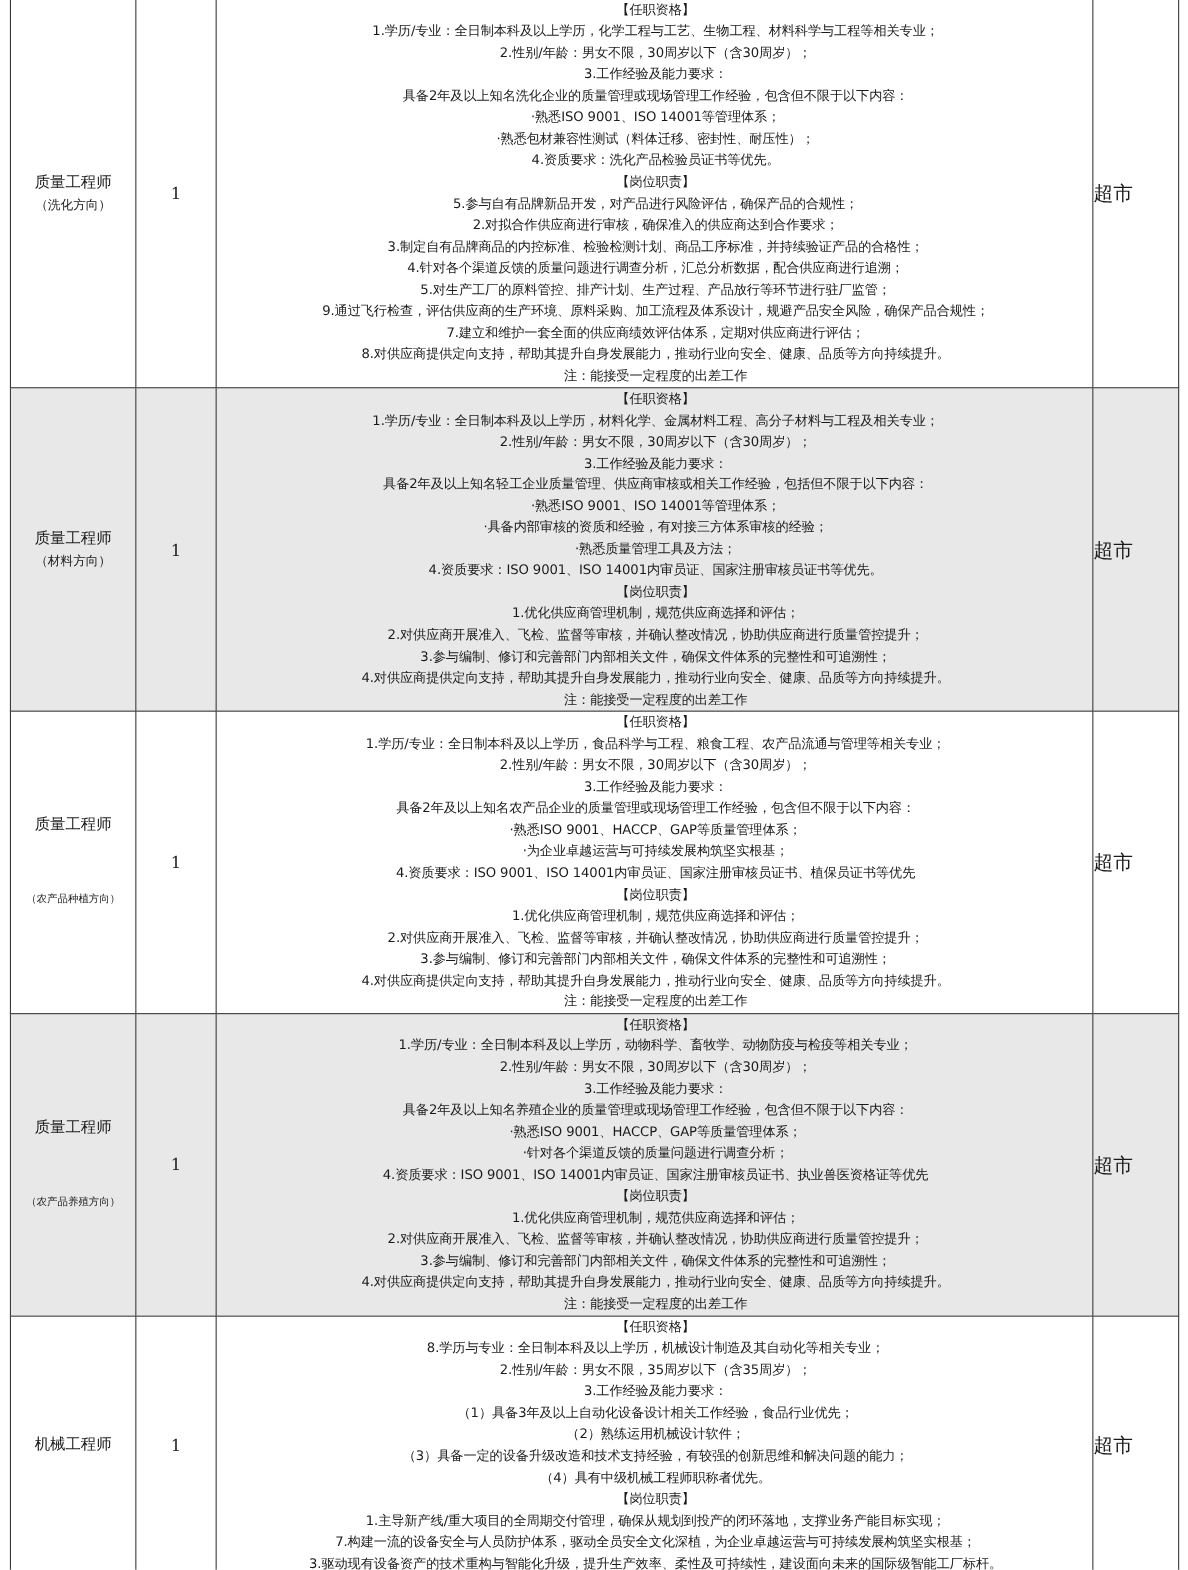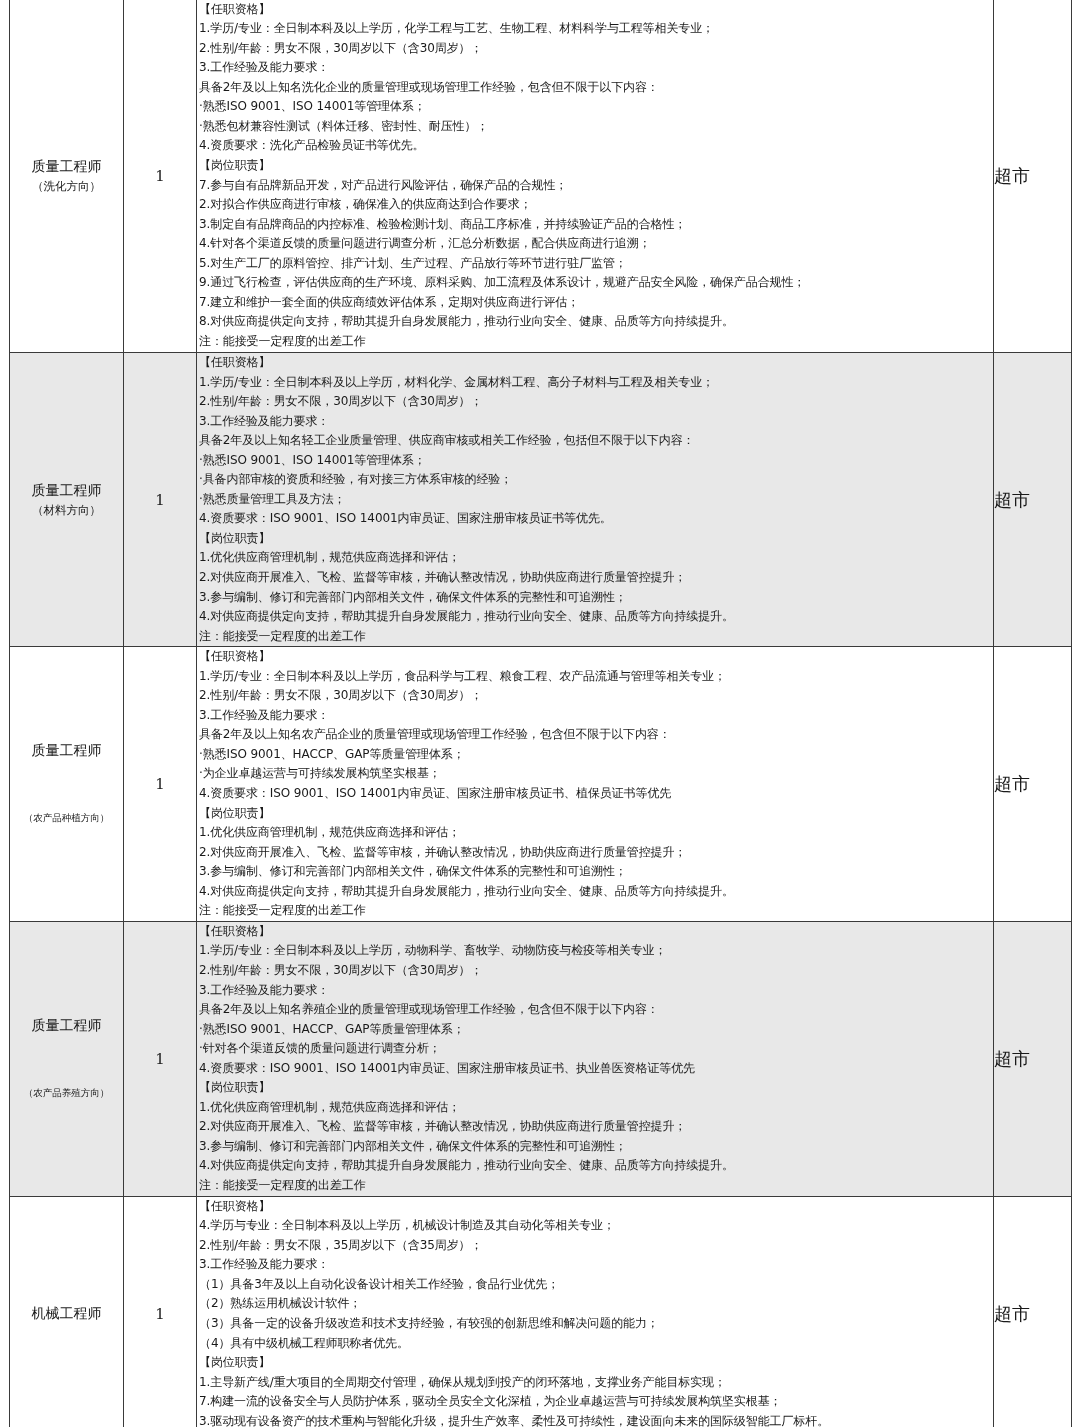--- a/index.html
+++ b/index.html
@@ -4,21 +4,21 @@
 <style>
   html, body { margin: 0; padding: 0; background: #ffffff; }
   body { width: 1080px; height: 1427px; overflow: hidden; position: relative;
          font-family: "DejaVu Sans", "Liberation Sans", sans-serif; color: #1a1a1a; }
   #tbl { position: absolute; left: 9px; top: -2px; width: 1062px; border-collapse: collapse; table-layout: fixed; }
   #tbl td { border: 1.5px solid #3a3a3a; vertical-align: middle; padding: 0; }
   #tbl tr.gray td { background: #e8e8e8; }
   #tbl tr.white td { background: #ffffff; }
   .c-title { width: 114px; text-align: center; }
   .c-num { width: 73px; text-align: center; font-family: "DejaVu Serif", "Liberation Serif", serif; font-size: 15px; }
-  .c-desc { width: 793px; text-align: left; padding-left: 2px !important; }
+  .c-desc { width: 793px; text-align: center; padding-left: 2px !important; }
   .c-dept { width: 78px; text-align: left; font-size: 18px; }
   .title-main { font-size: 14px; line-height: 20px; display: block; font-family: Liberation Serif, serif; }
   .title-sub { font-size: 11.5px; line-height: 18px; display: block; }
   .title-sub.small { font-size: 9.5px; margin-top: 48px; }
   .desc-line { font-size: 12px; line-height: 19.55px; white-space: nowrap; display: block; letter-spacing: -0.1px; }
 </style>
 </head>
 <body>
 
 <table id="tbl">
@@ -38,21 +38,21 @@
       <td class="c-desc">
           <span class="desc-line">【任职资格】</span>
           <span class="desc-line">1.学历/专业：全日制本科及以上学历，化学工程与工艺、生物工程、材料科学与工程等相关专业；</span>
           <span class="desc-line">2.性别/年龄：男女不限，30周岁以下（含30周岁）；</span>
           <span class="desc-line">3.工作经验及能力要求：</span>
           <span class="desc-line">具备2年及以上知名洗化企业的质量管理或现场管理工作经验，包含但不限于以下内容：</span>
           <span class="desc-line">·熟悉ISO 9001、ISO 14001等管理体系；</span>
           <span class="desc-line">·熟悉包材兼容性测试（料体迁移、密封性、耐压性）；</span>
           <span class="desc-line">4.资质要求：洗化产品检验员证书等优先。</span>
           <span class="desc-line">【岗位职责】</span>
-          <span class="desc-line">7.参与自有品牌新品开发，对产品进行风险评估，确保产品的合规性；</span>
+          <span class="desc-line">5.参与自有品牌新品开发，对产品进行风险评估，确保产品的合规性；</span>
           <span class="desc-line">2.对拟合作供应商进行审核，确保准入的供应商达到合作要求；</span>
           <span class="desc-line">3.制定自有品牌商品的内控标准、检验检测计划、商品工序标准，并持续验证产品的合格性；</span>
           <span class="desc-line">4.针对各个渠道反馈的质量问题进行调查分析，汇总分析数据，配合供应商进行追溯；</span>
           <span class="desc-line">5.对生产工厂的原料管控、排产计划、生产过程、产品放行等环节进行驻厂监管；</span>
           <span class="desc-line">9.通过飞行检查，评估供应商的生产环境、原料采购、加工流程及体系设计，规避产品安全风险，确保产品合规性；</span>
           <span class="desc-line">7.建立和维护一套全面的供应商绩效评估体系，定期对供应商进行评估；</span>
           <span class="desc-line">8.对供应商提供定向支持，帮助其提升自身发展能力，推动行业向安全、健康、品质等方向持续提升。</span>
           <span class="desc-line">注：能接受一定程度的出差工作</span>
         </td>
       <td class="c-dept">超市</td>
@@ -130,21 +130,21 @@
         </td>
       <td class="c-dept">超市</td>
     </tr>
     <tr class="white" style="height:236px">
       <td class="c-title">
         <span class="title-main">机械工程师</span>
       </td>
       <td class="c-num">1</td>
       <td class="c-desc">
           <span class="desc-line">【任职资格】</span>
-          <span class="desc-line">4.学历与专业：全日制本科及以上学历，机械设计制造及其自动化等相关专业；</span>
+          <span class="desc-line">8.学历与专业：全日制本科及以上学历，机械设计制造及其自动化等相关专业；</span>
           <span class="desc-line">2.性别/年龄：男女不限，35周岁以下（含35周岁）；</span>
           <span class="desc-line">3.工作经验及能力要求：</span>
           <span class="desc-line">（1）具备3年及以上自动化设备设计相关工作经验，食品行业优先；</span>
           <span class="desc-line">（2）熟练运用机械设计软件；</span>
           <span class="desc-line">（3）具备一定的设备升级改造和技术支持经验，有较强的创新思维和解决问题的能力；</span>
           <span class="desc-line">（4）具有中级机械工程师职称者优先。</span>
           <span class="desc-line">【岗位职责】</span>
           <span class="desc-line">1.主导新产线/重大项目的全周期交付管理，确保从规划到投产的闭环落地，支撑业务产能目标实现；</span>
           <span class="desc-line">7.构建一流的设备安全与人员防护体系，驱动全员安全文化深植，为企业卓越运营与可持续发展构筑坚实根基；</span>
           <span class="desc-line">3.驱动现有设备资产的技术重构与智能化升级，提升生产效率、柔性及可持续性，建设面向未来的国际级智能工厂标杆。</span>

